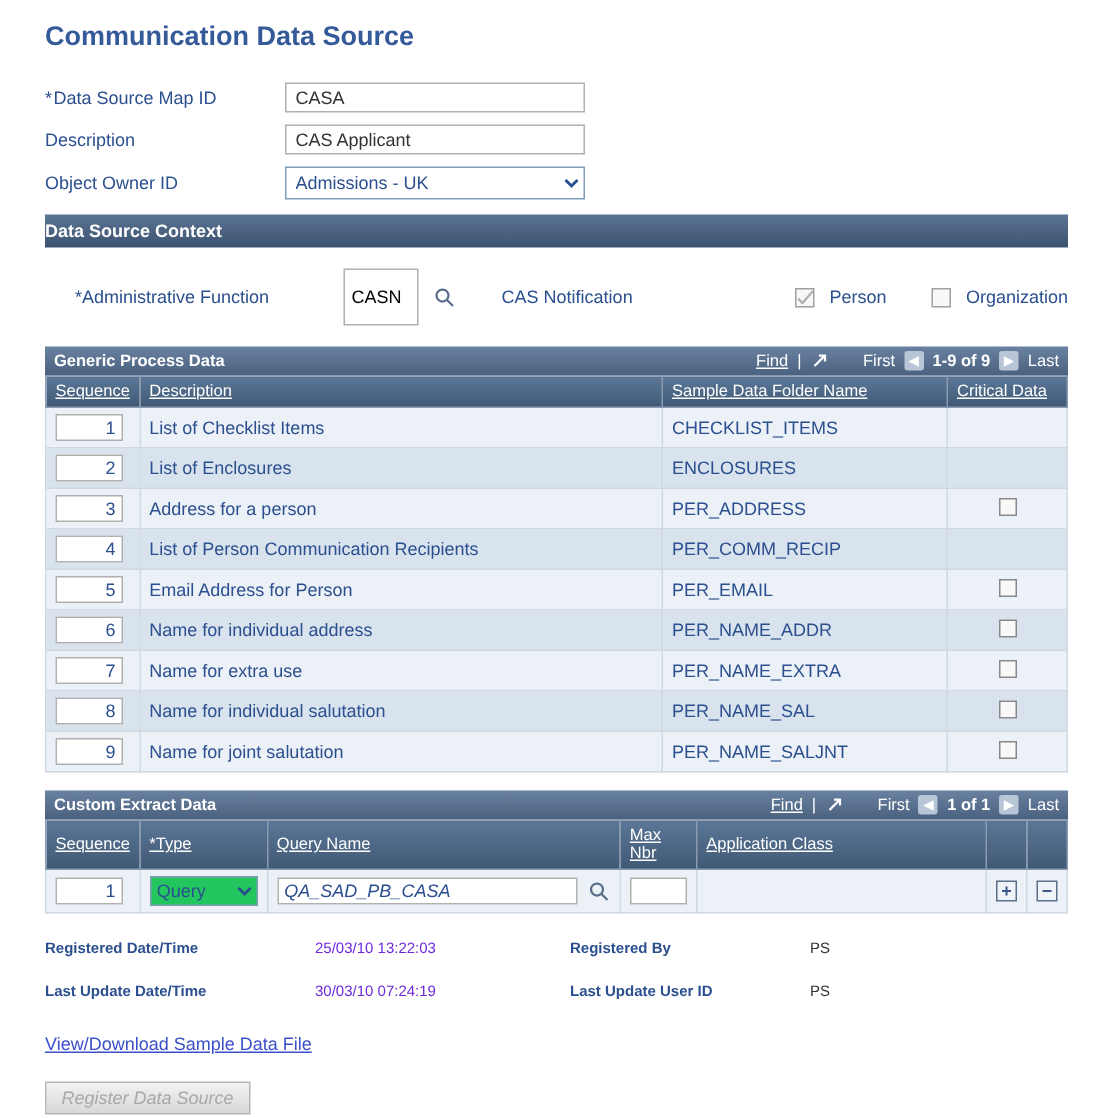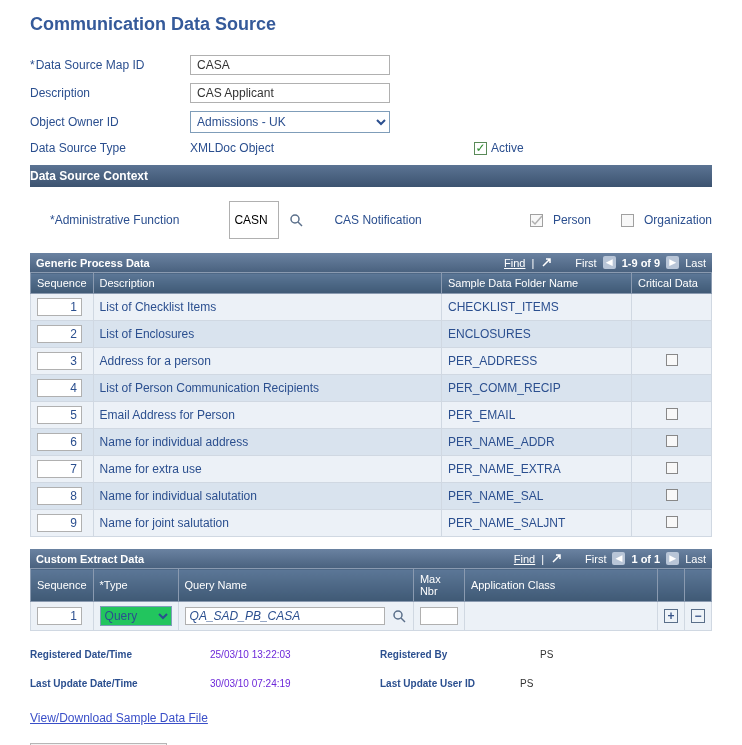--- a/index.html
+++ b/index.html
@@ -161,20 +161,21 @@
     border:1px solid #9aaac0;
   }
   table.grid th {
     background: linear-gradient(#5c7797,#3f5975);
     color:#fff;
     font-weight:normal;
     font-size:11px;
     text-align:left;
     padding:4px 6px;
     border:1px solid #8a9ab0;
+    text-decoration:underline;
     cursor:pointer;
   }
   table.grid td {
     border:1px solid #d0d8e2;
     padding:4px 6px;
     font-size:12px;
     color:#2b4f8f;
     vertical-align:middle;
     height:22px;
   }
@@ -270,28 +271,20 @@
   </div>
   <div class="form-row">
     <div class="form-label">Description</div>
     <input class="form-input" value="CAS Applicant" style="">
   </div>
   <div class="form-row">
     <div class="form-label">Object Owner ID</div>
     <select class="form-select">
       <option>Admissions - UK</option>
     </select>
-  </div>
-  <div class="form-row">
-    <div class="form-label">Data Source Type</div>
-    <div class="form-static">XMLDoc Object</div>
-    <div class="active-block">
-      <span class="checkbox-green">✓</span>
-      <span style="color:#2b4f8f;">Active</span>
-    </div>
   </div>
 
   <div class="bar">Data Source Context</div>
   <div class="section-row">
     <div style="width:10px;"></div>
     <div style="color:#2b4f8f;">*<span>Administrative Function</span></div>
     <div style="width:30px;"></div>
     <input class="small-input" style="width: 50px;" value="CASN">
     <span class="lookup-icon">
       <svg viewBox="0 0 15 15">
@@ -454,21 +447,21 @@
 
   <div class="audit-row">
     <div class="audit-label">Registered Date/Time</div>
     <div class="audit-val">25/03/10 13:22:03</div>
     <div class="audit-label" style="width:160px;">Registered By</div>
     <div>PS</div>
   </div>
   <div class="audit-row">
     <div class="audit-label">Last Update Date/Time</div>
     <div class="audit-val">30/03/10 07:24:19</div>
-    <div class="audit-label" style="width:140px;">Last Update User ID</div>
+    <div class="audit-label" style="width:160px;">Last Update User ID</div>
     <div>PS</div>
   </div>
 
   <div style="margin-top:22px;">
     <span class="link">View/Download Sample Data File</span>
   </div>
   <div class="btn-disabled">Register Data Source</div>
 </div>
 
 </body></html>

